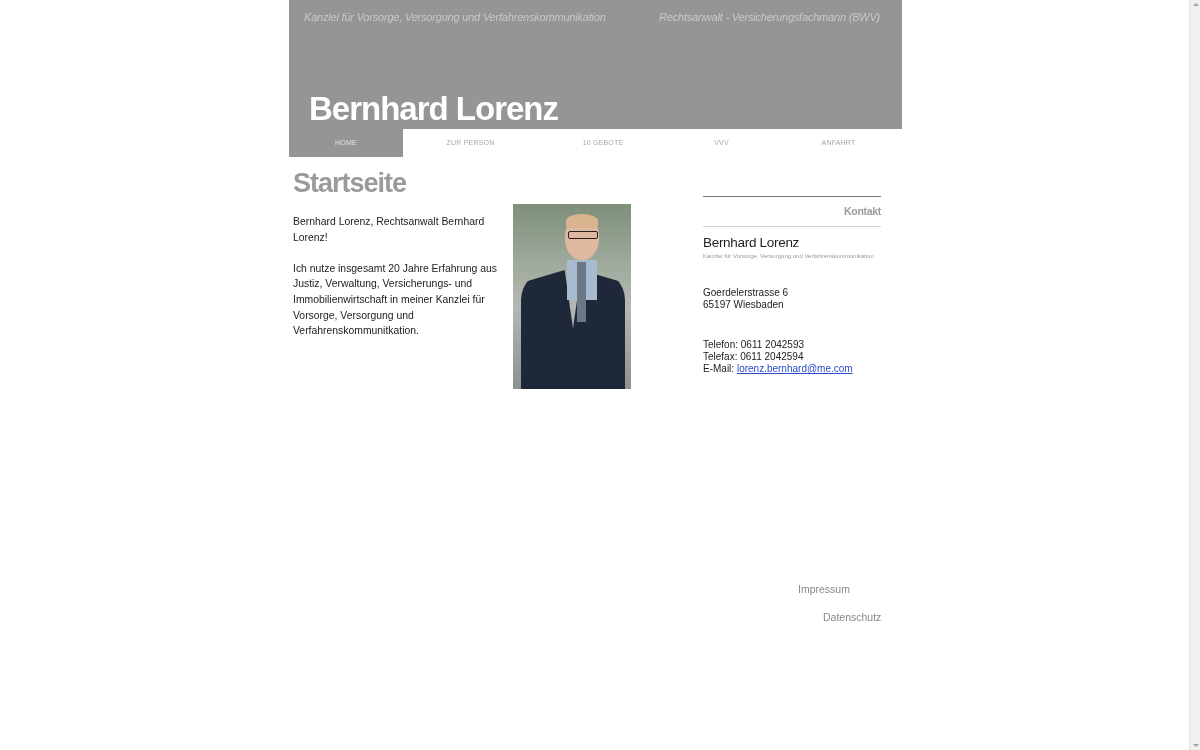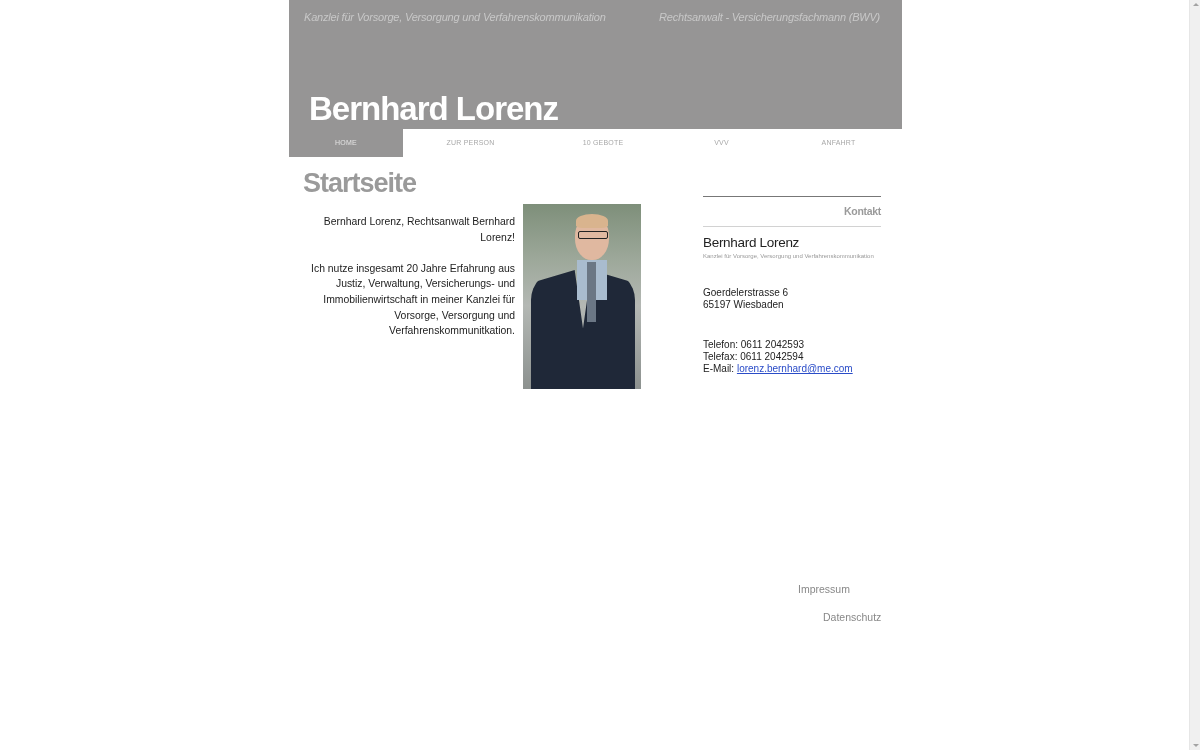--- a/index.html
+++ b/index.html
@@ -27,21 +27,21 @@
   .nav {
     position:absolute; left:0; top:129px; width:613px; height:28px;
     display:flex; background:#ffffff;
   }
   .nav-item {
     height:28px; line-height:28px; text-align:center; font-size:7px;
     color:#a8a8a8; letter-spacing:0.2px; cursor:pointer;
   }
   .nav-item.active { background:#969595; color:#e4e4e4; }
 
-  .content { position:absolute; left:14px; top:166px; width:334px; }
+  .content { position:absolute; left:4px; top:166px; width:334px; }
   .page-title {
     font-size:27px; font-weight:bold; color:#9a9a9a; letter-spacing:-1px;
     margin:0 0 14px 0; line-height:34px;
   }
   .photo {
     position:absolute; left:220px; top:38px; width:118px; height:185px;
     background:linear-gradient(180deg,#7e8f7a 0%,#9da89a 30%,#b4b8b4 55%,#8c918f 100%);
     overflow:hidden;
   }
   .photo .head {
@@ -66,21 +66,21 @@
   }
   .photo .suit {
     position:absolute; left:8px; top:66px; width:104px; height:130px;
     background:#1f2838; border-radius:30px 30px 0 0;
     clip-path:polygon(0 10%, 42% 0, 50% 45%, 58% 0, 100% 10%, 100% 100%, 0 100%);
   }
   .para {
     font-size:10.4px; line-height:15.6px; color:#222; margin:0 0 15.6px 0;
     text-align:justify;
   }
-  .para.narrow { width:212px; text-align:right; }
+  .para.narrow { width:212px; text-align:left; }
 
   .sidebar { position:absolute; left:414px; top:196px; width:178px; }
   .sb-line-top { height:0; border-top:1px solid #777; width:178px; }
   .sb-heading {
     font-size:10.5px; font-weight:bold; color:#9a9a9a; margin:8px 0 9px 0;
     letter-spacing:-0.3px;
     text-align:right;
   }
   .sb-line { height:0; border-top:1px solid #d2d2d2; width:178px; }
   .sb-name { font-size:13.5px; color:#222; margin-top:8px; letter-spacing:-0.3px; }

